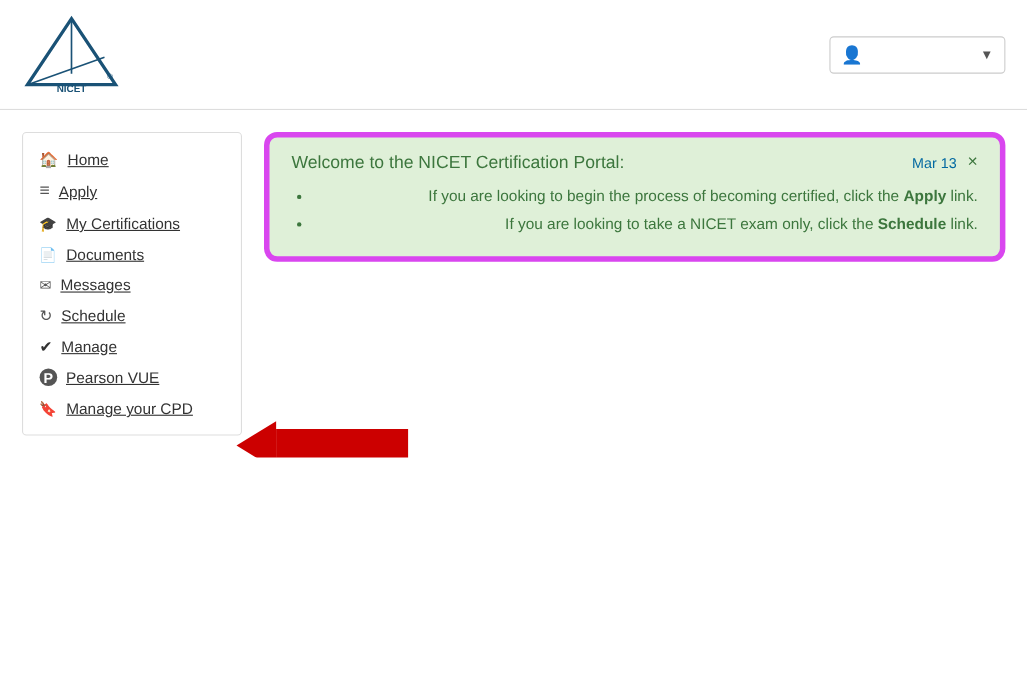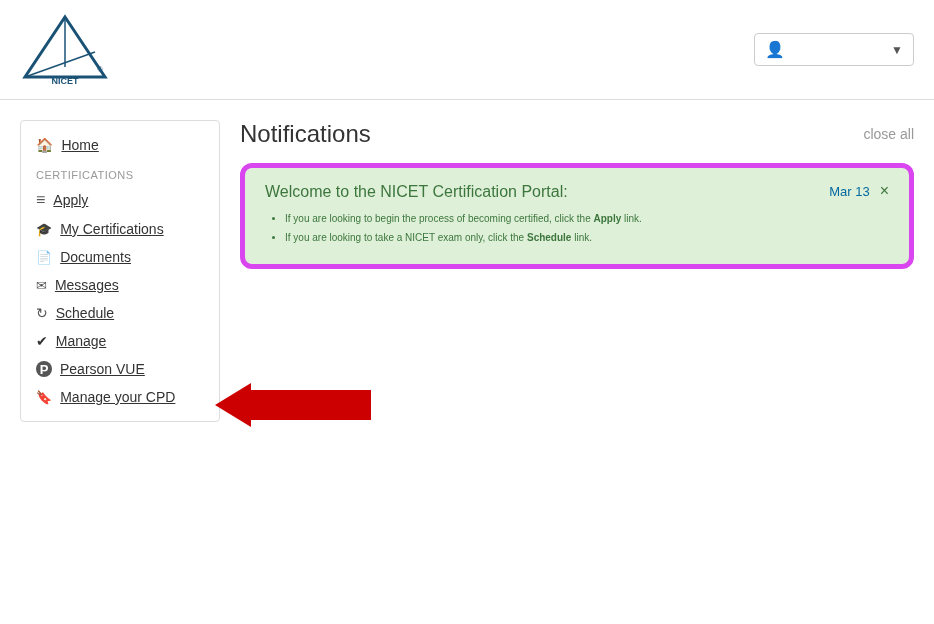--- a/index.html
+++ b/index.html
@@ -132,22 +132,23 @@
     }
     .notification-body {
       color: #3c763d;
     }
     .notification-body ul {
       list-style: disc;
       padding-left: 20px;
     }
     .notification-body li {
       margin-bottom: 4px;
-      font-size: 10px;
+      font-size: 14px;
       line-height: 1.5;
+      text-align: right;
     }
     .notification-link-apply {
       color: #3c763d;
       font-weight: bold;
     }
     .notification-link-schedule {
       color: #3c763d;
       font-weight: bold;
     }
 
@@ -214,21 +215,20 @@
 <div class="main-container">
 
   <div class="sidebar-wrapper">
     <div class="sidebar">
 
       <div class="sidebar-item">
         <span class="icon">🏠</span>
         <span class="sidebar-item-label">Home</span>
       </div>
 
-      <div class="sidebar-section-label">CERTIFICATIONS</div>
       <div class="sidebar-item">
         <span class="icon" style="font-size:16px;">≡</span>
         <span class="sidebar-item-label">Apply</span>
       </div>
       <div class="sidebar-item">
         <span class="icon" style="font-size:13px;">🎓</span>
         <span class="sidebar-item-label">My Certifications</span>
       </div>
 
       <div class="sidebar-item">
@@ -259,24 +259,20 @@
       </div>
     </div>
 
     <div class="arrow-overlay">
       <div class="arrow-head"></div>
       <div class="arrow-body"></div>
     </div>
   </div>
 
   <div class="content-area">
-    <div class="notifications-header">
-      <h1 class="notifications-title">Notifications</h1>
-      <a class="close-all-link">close all</a>
-    </div>
 
     <div class="notification-card">
       <div class="notification-card-header">
         <span class="notification-card-title">Welcome to the NICET Certification Portal:</span>
         <div class="notification-card-meta">
           <span class="notification-date">Mar 13</span>
           <span class="notification-close">×</span>
         </div>
       </div>
       <div class="notification-body">

